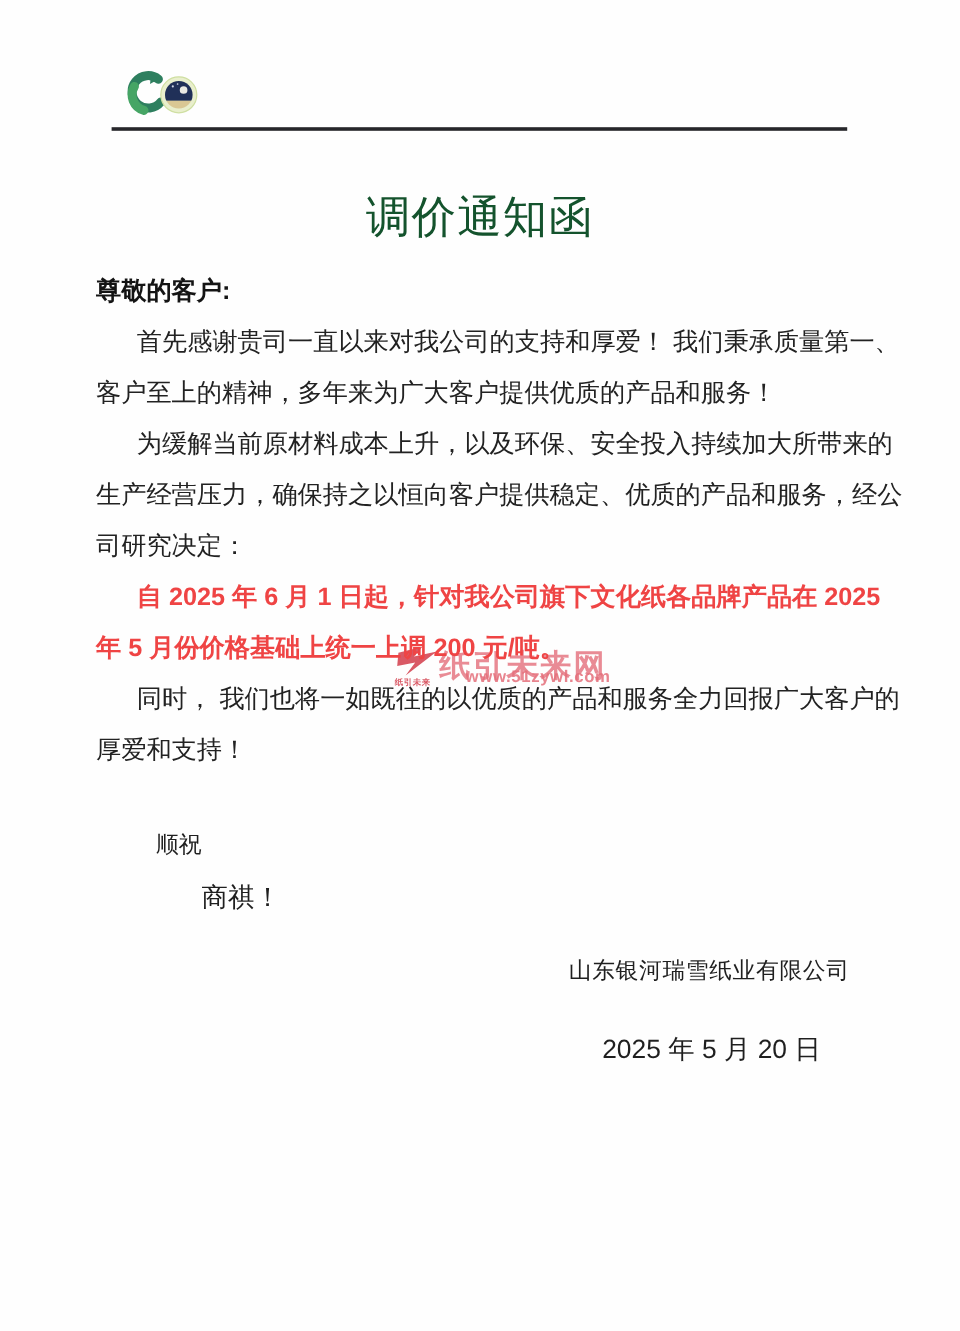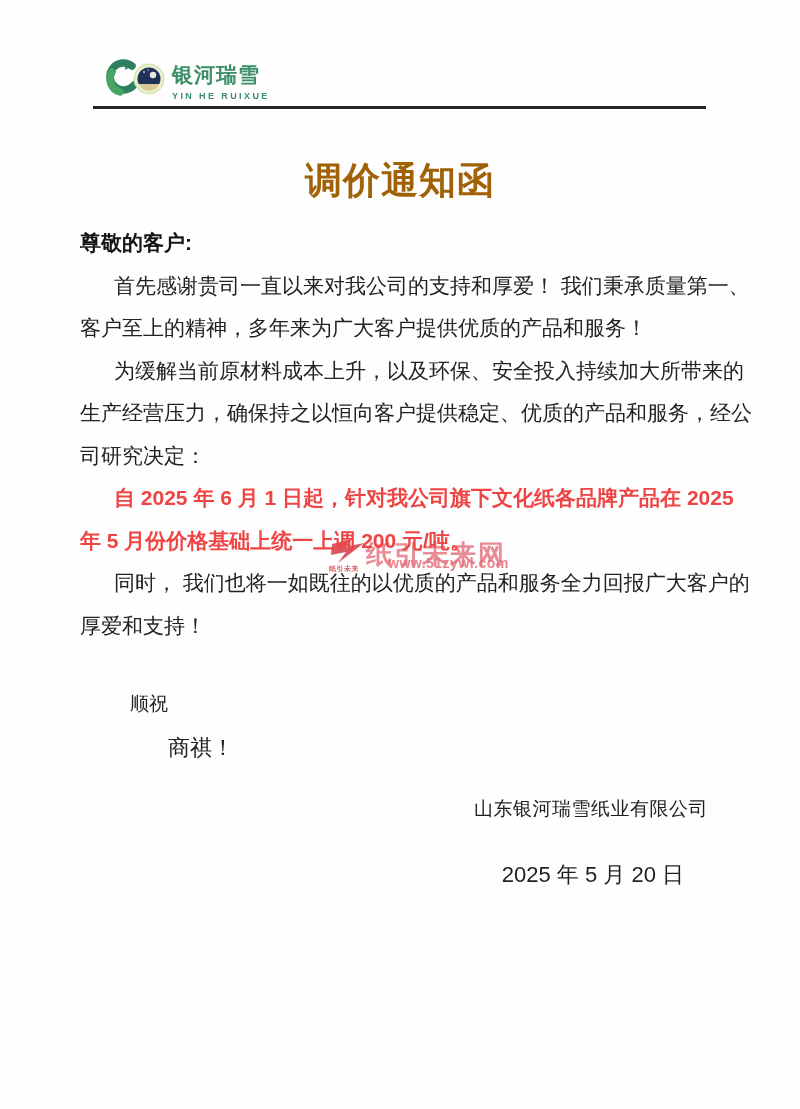--- a/index.html
+++ b/index.html
@@ -43,21 +43,21 @@
   }
   .wm-url {
     position:absolute; left:388px; top:555px;
     font-size:14px; font-weight:700; color:rgba(228,110,122,0.85);
     letter-spacing:0.5px; white-space:nowrap;
   }
   
   .content { position:absolute; left:0; top:0; width:800px; height:1109px; z-index:2; }
   .doc-title {
     position:absolute; left:0; top:156px; width:800px;
-    text-align:center; font-size:37px; font-weight:700; color:#a16207;
+    text-align:center; font-size:37px; font-weight:400; color:#14532d;
     letter-spacing:1px;
   }
   .body-lines {
     position:absolute; left:80px; top:222px; width:640px;
     font-size:21px; line-height:42.5px; color:#222;
   }
   .line { white-space:nowrap; height:42.5px; }
   .line.indent { padding-left:34px; }
   .line.bold { font-weight:700; color:#ef4444; }
   .salutation { font-weight:700; color:#141414; white-space:nowrap; height:42.5px; }
@@ -100,24 +100,20 @@
         </clipPath>
       <g clip-path="url(#innerMoon)">
         <rect x="30" y="8" width="27" height="18" fill="#203058"></rect>
         <rect x="30" y="26" width="27" height="10" fill="#d9c794"></rect>
         <circle cx="47" cy="17" r="3.2" fill="#e9e9e2"></circle>
         <circle cx="38" cy="14" r="0.9" fill="#cfd6e6"></circle>
         <circle cx="42" cy="12" r="0.7" fill="#cfd6e6"></circle>
       </g>
     </svg>
 
-    <div class="logo-textblock">
-      <div class="logo-cn">银河瑞雪</div>
-      <div class="logo-en">YIN HE RUIXUE</div>
-    </div>
 
     <div class="header-divider"></div>
 
     <div class="doc-title">调价通知函</div>
 
     <div class="body-lines">
       <div class="salutation">尊敬的客户:</div>
       <div class="line indent">首先感谢贵司一直以来对我公司的支持和厚爱！ 我们秉承质量第一、</div>
       <div class="line">客户至上的精神，多年来为广大客户提供优质的产品和服务！</div>
       <div class="line indent">为缓解当前原材料成本上升，以及环保、安全投入持续加大所带来的</div>

